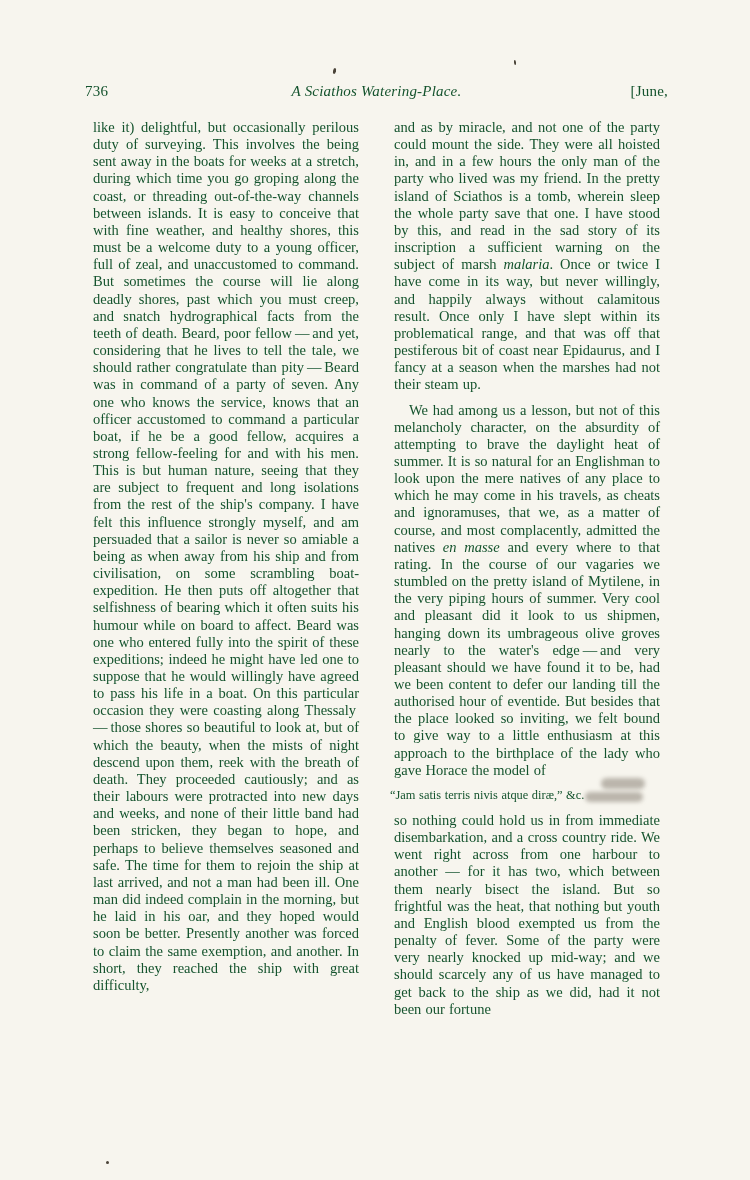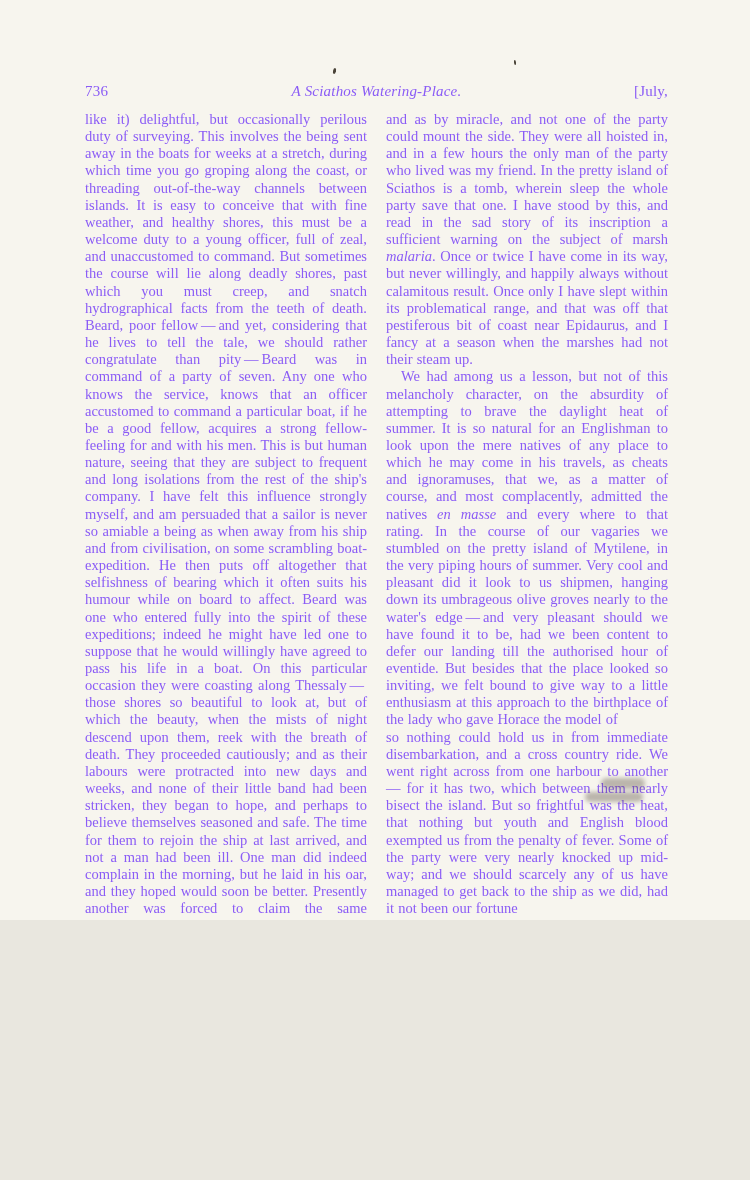--- a/index.html
+++ b/index.html
@@ -4,25 +4,25 @@
 <title>Scanned Page</title>
 <style>
   html, body {
     margin: 0;
     padding: 0;
     background: #e9e7df;
   }
   .page {
     position: relative;
     width: 750px;
-    height: 920px;
+    height: 1180px;
     background: #f7f5ee;
     overflow: hidden;
     font-family: "Liberation Serif", "DejaVu Serif", serif;
-    color: #8b5cf6;
+    color: #14532d;
   }
   .content {
     position: absolute;
     left: 85px;
     top: 82px;
     width: 583px;
   }
   .running-head {
     display: flex;
     align-items: baseline;
@@ -48,21 +48,21 @@
   }
   .col {
     width: 282px;
     font-size: 14.5px;
     line-height: 17.15px;
     text-align: justify;
     text-justify: inter-word;
     word-spacing: 0.5px;
   }
   .para {
-    margin: 0;
+    margin: 8px;
   }
   .para.indent {
     text-indent: 15px;
     font-family: Liberation Serif, serif;
   }
   .para em {
     font-style: italic;
   }
   .quote {
     font-size: 12.4px;
@@ -91,30 +91,31 @@
 </head>
 <body>
 
 <div class="page">
 
   <div class="content">
 
     <div class="running-head">
       <span class="side left">736</span>
       <span class="center">A Sciathos Watering-Place.</span>
-      <span class="side right">[July,</span>
+      <span class="side right">[June,</span>
     </div>
 
     <div class="columns">
       <div class="col">
           <p class="para"><span>like it) delightful, but occasionally perilous duty of surveying. This involves the being sent away in the boats for weeks at a stretch, during which time you go groping along the coast, or threading out-of-the-way channels between islands. It is easy to conceive that with fine weather, and healthy shores, this must be a welcome duty to a young officer, full of zeal, and unaccustomed to command. But sometimes the course will lie along deadly shores, past which you must creep, and snatch hydrographical facts from the teeth of death. Beard, poor fellow — and yet, considering that he lives to tell the tale, we should rather congratulate than pity — Beard was in command of a party of seven. Any one who knows the service, knows that an officer accustomed to command a particular boat, if he be a good fellow, acquires a strong fellow-feeling for and with his men. This is but human nature, seeing that they are subject to frequent and long isolations from the rest of the ship's company. I have felt this influence strongly myself, and am persuaded that a sailor is never so amiable a being as when away from his ship and from civilisation, on some scrambling boat-expedition. He then puts off altogether that selfishness of bearing which it often suits his humour while on board to affect. Beard was one who entered fully into the spirit of these expeditions; indeed he might have led one to suppose that he would willingly have agreed to pass his life in a boat. On this particular occasion they were coasting along Thessaly — those shores so beautiful to look at, but of which the beauty, when the mists of night descend upon them, reek with the breath of death. They proceeded cautiously; and as their labours were protracted into new days and weeks, and none of their little band had been stricken, they began to hope, and perhaps to believe themselves seasoned and safe. The time for them to rejoin the ship at last arrived, and not a man had been ill. One man did indeed complain in the morning, but he laid in his oar, and they hoped would soon be better. Presently another was forced to claim the same exemption, and another. In short, they reached the ship with great difficulty,</span></p>
         </div>
       <div class="col">
           <p class="para"><span>and as by miracle, and not one of the party could mount the side. They were all hoisted in, and in a few hours the only man of the party who lived was my friend. In the pretty island of Sciathos is a tomb, wherein sleep the whole party save that one. I have stood by this, and read in the sad story of its inscription a sufficient warning on the subject of marsh </span><em>malaria</em><span>. Once or twice I have come in its way, but never willingly, and happily always without calamitous result. Once only I have slept within its problematical range, and that was off that pestiferous bit of coast near Epidaurus, and I fancy at a season when the marshes had not their steam up.</span></p>
           <p class="para indent"><span>We had among us a lesson, but not of this melancholy character, on the absurdity of attempting to brave the daylight heat of summer. It is so natural for an Englishman to look upon the mere natives of any place to which he may come in his travels, as cheats and ignoramuses, that we, as a matter of course, and most complacently, admitted the natives </span><em>en masse</em><span> and every where to that rating. In the course of our vagaries we stumbled on the pretty island of Mytilene, in the very piping hours of summer. Very cool and pleasant did it look to us shipmen, hanging down its umbrageous olive groves nearly to the water's edge — and very pleasant should we have found it to be, had we been content to defer our landing till the authorised hour of eventide. But besides that the place looked so inviting, we felt bound to give way to a little enthusiasm at this approach to the birthplace of the lady who gave Horace the model of</span></p>
+          <div class="quote">“Jam satis terris nivis atque diræ,” &amp;c.</div>
           <p class="para"><span>so nothing could hold us in from immediate disembarkation, and a cross country ride. We went right across from one harbour to another — for it has two, which between them nearly bisect the island. But so frightful was the heat, that nothing but youth and English blood exempted us from the penalty of fever. Some of the party were very nearly knocked up mid-way; and we should scarcely any of us have managed to get back to the ship as we did, had it not been our fortune</span></p>
         </div>
     </div>
 
   </div>
 
   <div class="speck speck-1"></div>
   <div class="speck speck-2"></div>
   <div class="speck speck-3"></div>
   <div class="smudge smudge-1"></div>

